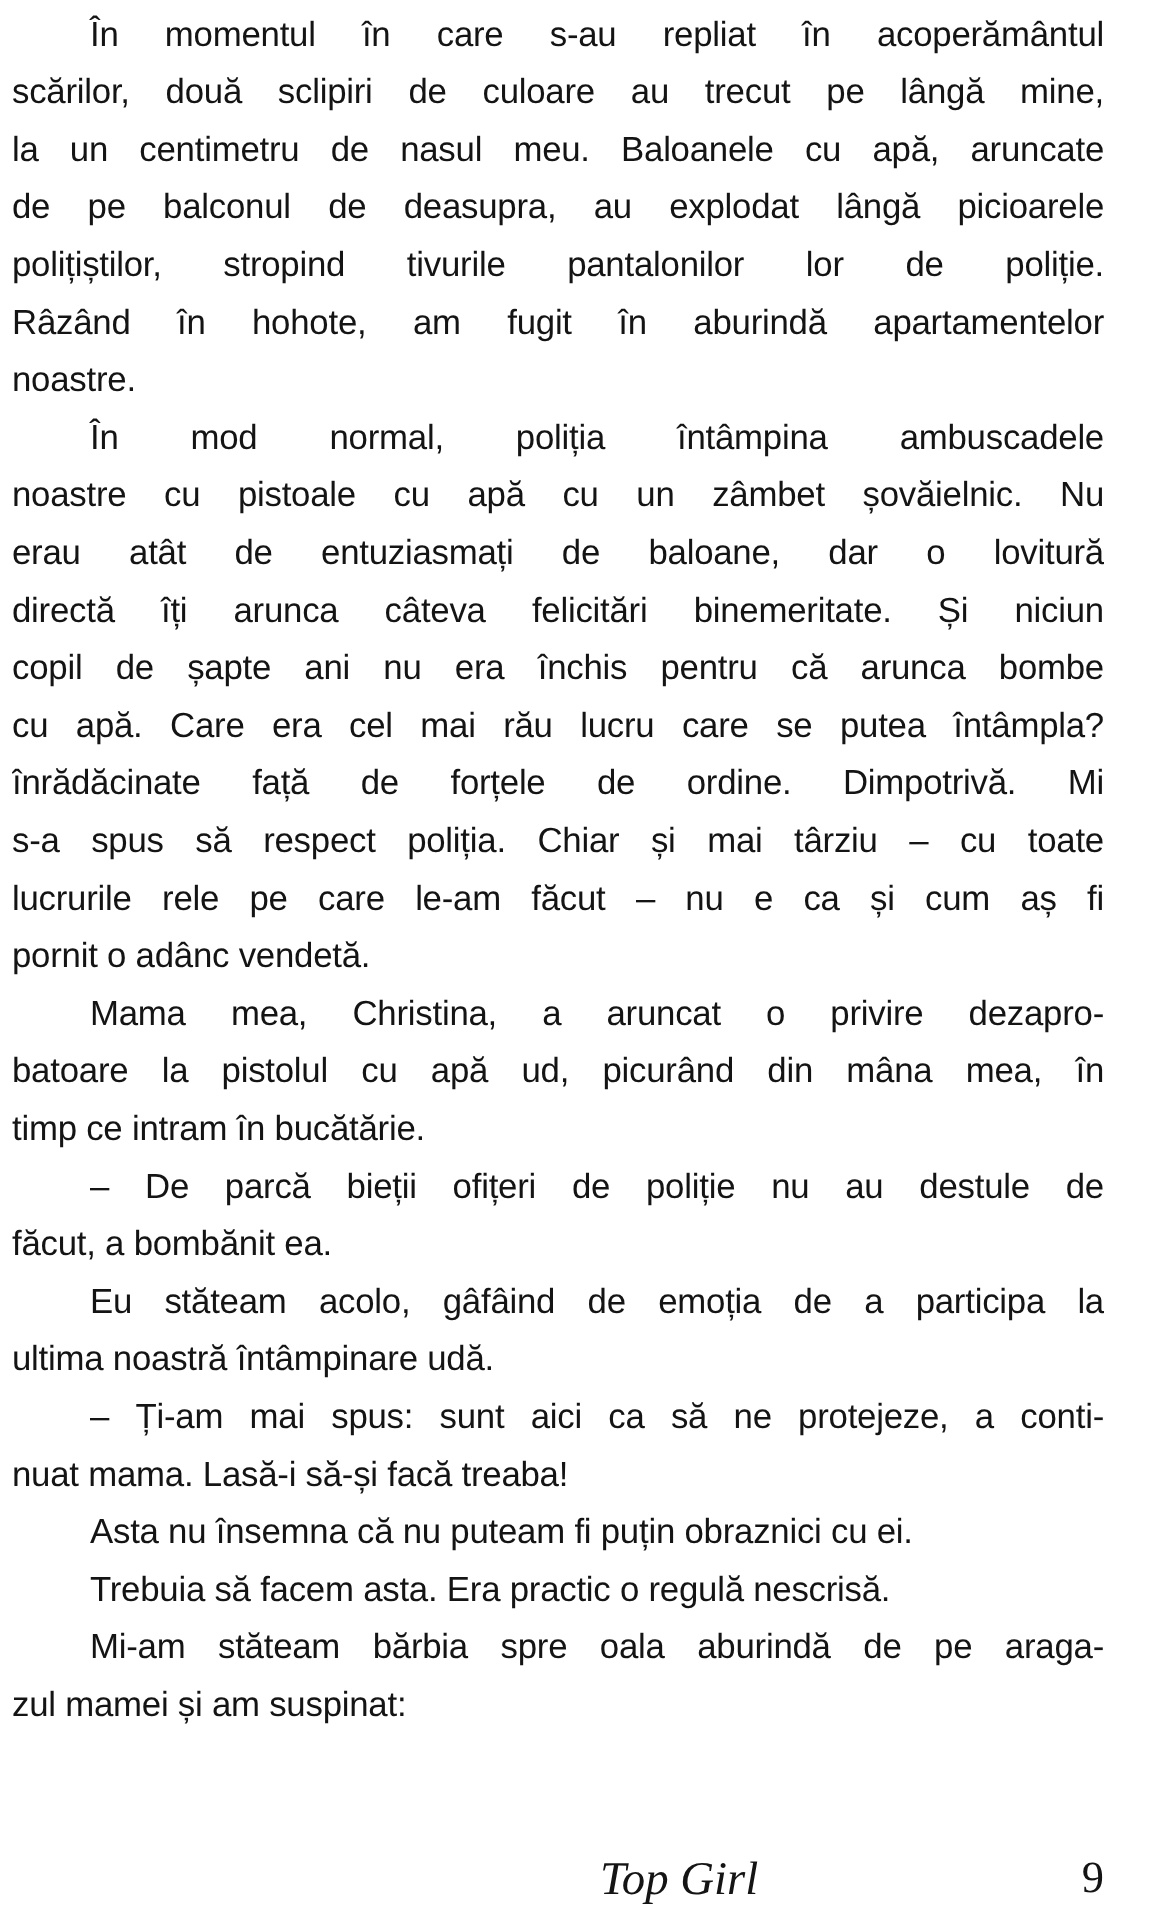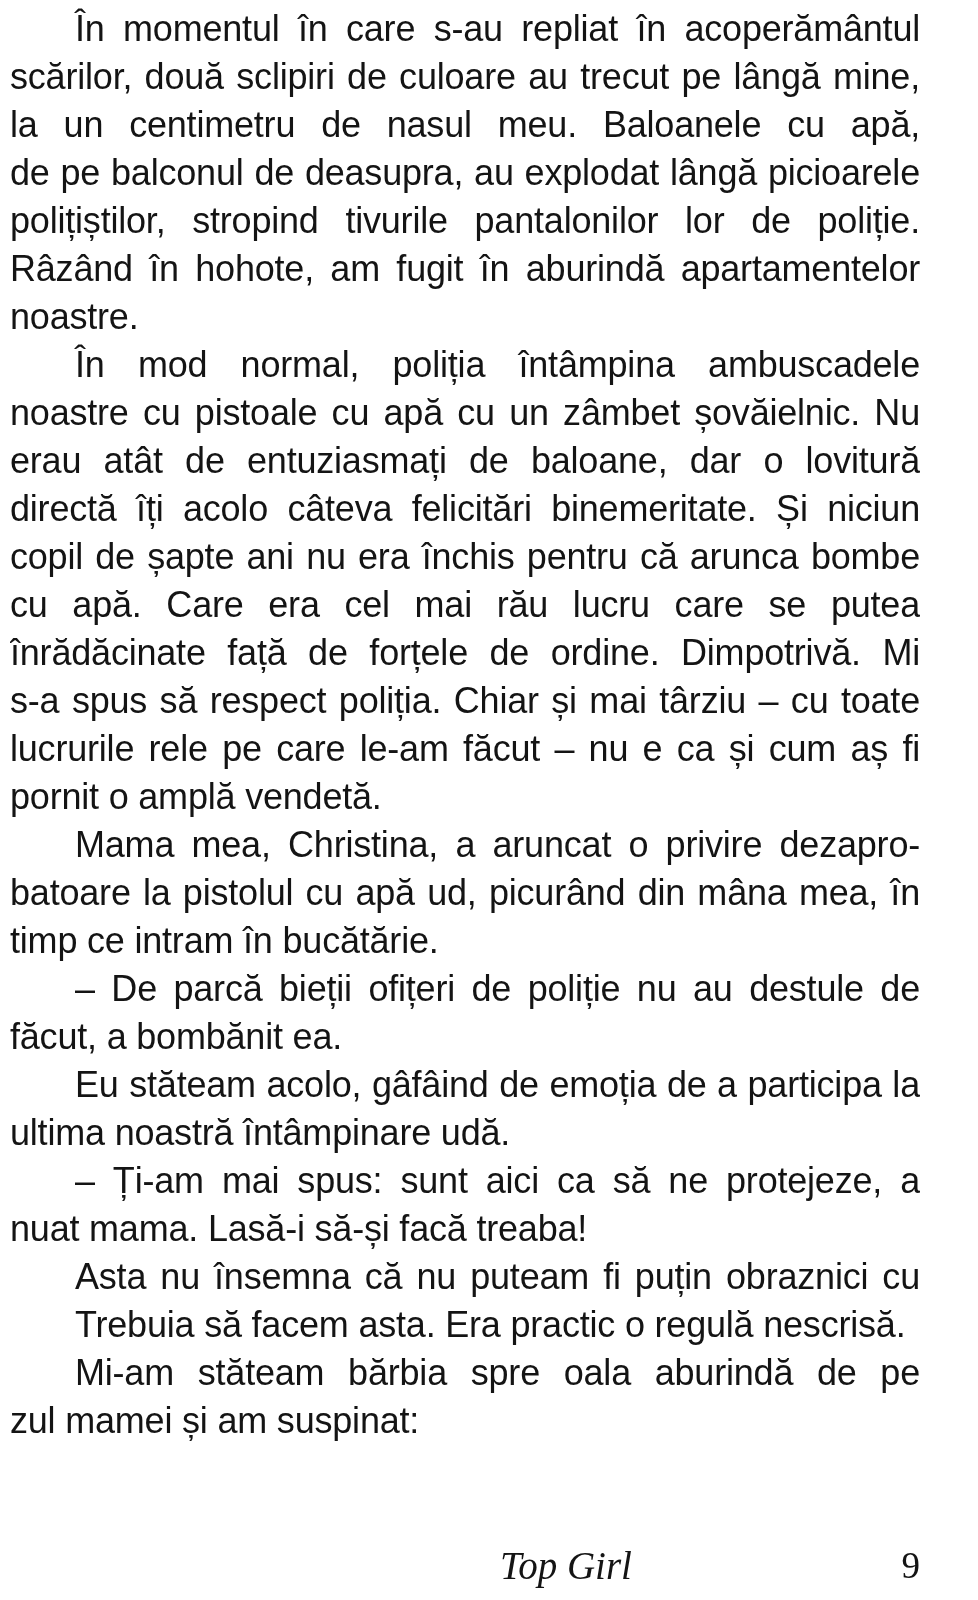--- a/index.html
+++ b/index.html
@@ -14,21 +14,21 @@
     background: #ffffff;
     overflow: hidden;
     font-family: "Liberation Sans", sans-serif;
     color: #141414;
   }
   .text-block {
     position: absolute;
     top: 5px;
     left: 10px;
     width: 910px;
-    font-size: 36px;
+    font-size: 29px;
     line-height: 48px;
     letter-spacing: -0.2px;
     -webkit-font-smoothing: antialiased;
   }
   .line {
     height: 48px;
     overflow: hidden;
     text-align: justify;
     text-align-last: justify;
     white-space: normal;
@@ -76,27 +76,27 @@
       <div class="line indent">În momentul în care s-au repliat în acoperământul</div>
       <div class="line">scărilor, două sclipiri de culoare au trecut pe lângă mine,</div>
       <div class="line">la un centimetru de nasul meu. Baloanele cu apă, aruncate</div>
       <div class="line">de pe balconul de deasupra, au explodat lângă picioarele</div>
       <div class="line">polițiștilor, stropind tivurile pantalonilor lor de poliție.</div>
       <div class="line">Râzând în hohote, am fugit în aburindă apartamentelor</div>
       <div class="line last">noastre.</div>
       <div class="line indent">În mod normal, poliția întâmpina ambuscadele</div>
       <div class="line">noastre cu pistoale cu apă cu un zâmbet șovăielnic. Nu</div>
       <div class="line">erau atât de entuziasmați de baloane, dar o lovitură</div>
-      <div class="line">directă îți acolo câteva felicitări binemeritate. Și niciun</div>
+      <div class="line">directă îți arunca câteva felicitări binemeritate. Și niciun</div>
       <div class="line">copil de șapte ani nu era închis pentru că arunca bombe</div>
       <div class="line">cu apă. Care era cel mai rău lucru care se putea întâmpla?</div>
       <div class="line">înrădăcinate față de forțele de ordine. Dimpotrivă. Mi</div>
       <div class="line">s-a spus să respect poliția. Chiar și mai târziu – cu toate</div>
       <div class="line">lucrurile rele pe care le-am făcut – nu e ca și cum aș fi</div>
-      <div class="line last">pornit o amplă vendetă.</div>
+      <div class="line last">pornit o adânc vendetă.</div>
       <div class="line indent">Mama mea, Christina, a aruncat o privire dezapro-</div>
       <div class="line">batoare la pistolul cu apă ud, picurând din mâna mea, în</div>
       <div class="line last">timp ce intram în bucătărie.</div>
       <div class="line indent">– De parcă bieții ofițeri de poliție nu au destule de</div>
       <div class="line last">făcut, a bombănit ea.</div>
       <div class="line indent">Eu stăteam acolo, gâfâind de emoția de a participa la</div>
       <div class="line last">ultima noastră întâmpinare udă.</div>
       <div class="line indent">– Ți-am mai spus: sunt aici ca să ne protejeze, a conti-</div>
       <div class="line last">nuat mama. Lasă-i să-și facă treaba!</div>
       <div class="line indent last">Asta nu însemna că nu puteam fi puțin obraznici cu ei.</div>

